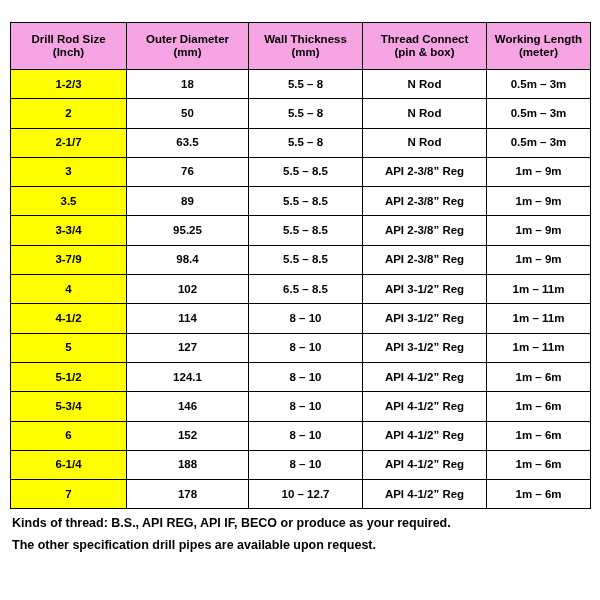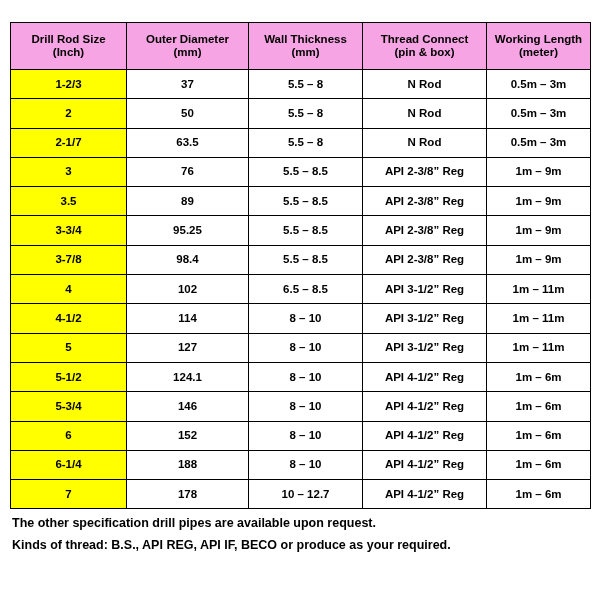--- a/index.html
+++ b/index.html
@@ -105,21 +105,21 @@
         </th>
         <th>
           <span>Working Length</span>
           <span class="hdr-line2">(meter)</span>
         </th>
       </tr>
     </thead>
     <tbody>
       <tr>
         <td class="size-cell">1-2/3</td>
-        <td>37</td>
+        <td>18</td>
         <td>5.5 – 8</td>
         <td>N Rod</td>
         <td>0.5m – 3m</td>
       </tr>
       <tr>
         <td class="size-cell">2</td>
         <td>50</td>
         <td>5.5 – 8</td>
         <td>N Rod</td>
         <td>0.5m – 3m</td>
@@ -146,21 +146,21 @@
         <td>1m – 9m</td>
       </tr>
       <tr>
         <td class="size-cell">3-3/4</td>
         <td>95.25</td>
         <td>5.5 – 8.5</td>
         <td>API 2-3/8” Reg</td>
         <td>1m – 9m</td>
       </tr>
       <tr>
-        <td class="size-cell">3-7/8</td>
+        <td class="size-cell">3-7/9</td>
         <td>98.4</td>
         <td>5.5 – 8.5</td>
         <td>API 2-3/8” Reg</td>
         <td>1m – 9m</td>
       </tr>
       <tr>
         <td class="size-cell">4</td>
         <td>102</td>
         <td>6.5 – 8.5</td>
         <td>API 3-1/2” Reg</td>
@@ -212,17 +212,17 @@
         <td class="size-cell">7</td>
         <td>178</td>
         <td>10 – 12.7</td>
         <td>API 4-1/2” Reg</td>
         <td>1m – 6m</td>
       </tr>
     </tbody>
   </table>
 
   <div class="notes">
+    <p>Kinds of thread: B.S., API REG, API IF, BECO or produce as your required.</p>
     <p>The other specification drill pipes are available upon request.</p>
-    <p>Kinds of thread: B.S., API REG, API IF, BECO or produce as your required.</p>
   </div>
 
 </div>
 
 </body></html>

